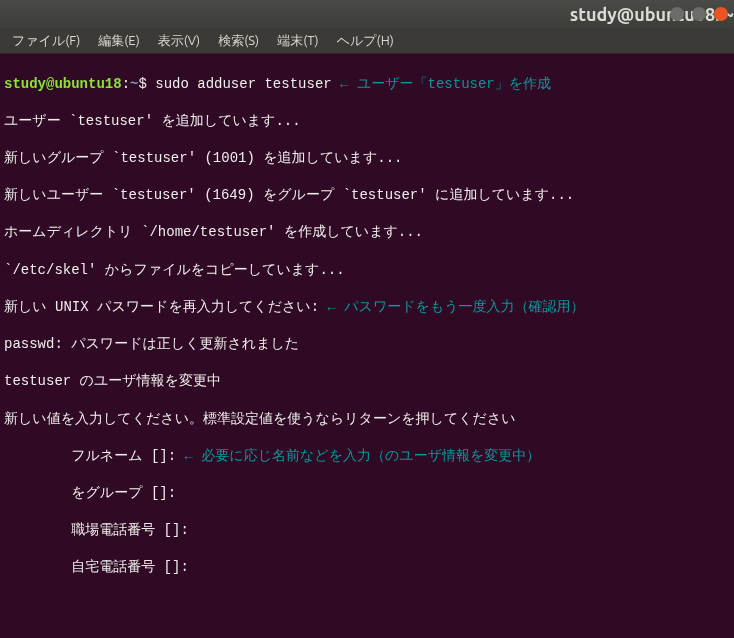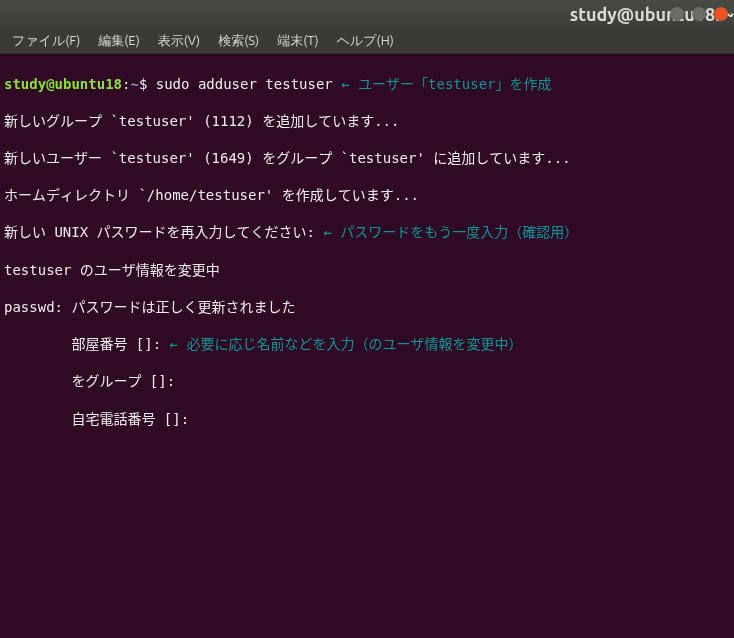--- a/index.html
+++ b/index.html
@@ -47,20 +47,21 @@
   .menubar .item { padding: 2px 8px; cursor: default; }
   .terminal {
     background: #300a24;
     color: #eeeeec;
     height: calc(638px - 28px - 26px);
     padding: 2px 4px;
     line-height: 1.33;
     white-space: pre;
     font-size: 14px;
     letter-spacing: 0;
+    font-family: Liberation Mono, monospace;
   }
   .terminal .line { display: block; white-space: pre; }
   .prompt-user { color: #8ae234; font-weight: bold; }
   .prompt-path { color: #729fcf; font-weight: bold; }
   .prompt-dollar { color: #eeeeec; }
   .cmd { color: #eeeeec; }
   .annot { color: #06989a; }
 </style>
 </head>
 <body>
@@ -78,28 +79,32 @@
   <span class="item">ファイル(F)</span>
   <span class="item">編集(E)</span>
   <span class="item">表示(V)</span>
   <span class="item">検索(S)</span>
   <span class="item">端末(T)</span>
   <span class="item">ヘルプ(H)</span>
 </div>
 
 <div class="terminal">
 <span class="line"><span class="prompt-user">study@ubuntu18</span><span class="prompt-dollar">:</span><span class="prompt-path">~</span><span class="prompt-dollar">$</span> <span class="cmd">sudo adduser testuser</span><span class="annot"> ← ユーザー「testuser」を作成</span></span>
-<span class="line">新しいグループ `testuser' (1112) を追加しています...</span>
+<span class="line">ユーザー `testuser' を追加しています...</span>
+<span class="line">新しいグループ `testuser' (1001) を追加しています...</span>
 <span class="line">新しいユーザー `testuser' (1649) をグループ `testuser' に追加しています...</span>
 <span class="line">ホームディレクトリ `/home/testuser' を作成しています...</span>
+<span class="line">`/etc/skel' からファイルをコピーしています...</span>
 <span class="line"><span>新しい UNIX パスワードを再入力してください:</span><span class="annot"> ← パスワードをもう一度入力（確認用）</span></span>
+<span class="line">passwd: パスワードは正しく更新されました</span>
 <span class="line">testuser のユーザ情報を変更中</span>
-<span class="line">passwd: パスワードは正しく更新されました</span>
-<span class="line"><span>        部屋番号 []:</span><span class="annot"> ← 必要に応じ名前などを入力（のユーザ情報を変更中）</span></span>
+<span class="line">新しい値を入力してください。標準設定値を使うならリターンを押してください</span>
+<span class="line"><span>        フルネーム []:</span><span class="annot"> ← 必要に応じ名前などを入力（のユーザ情報を変更中）</span></span>
 <span class="line">        をグループ []:</span>
+<span class="line">        職場電話番号 []:</span>
 <span class="line">        自宅電話番号 []:</span>
 
 
 
 
 
 
 
 
 

